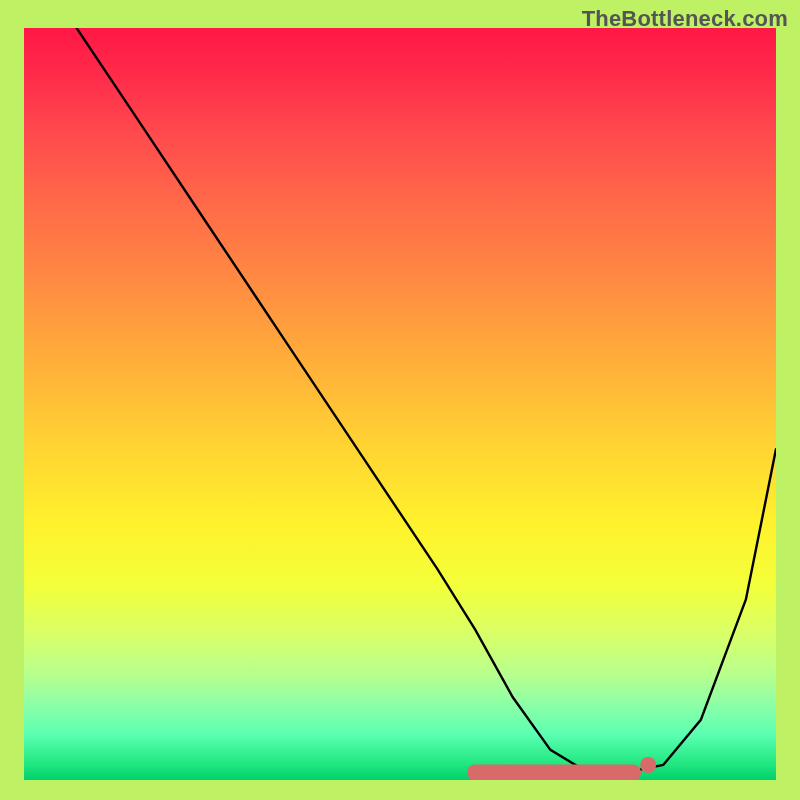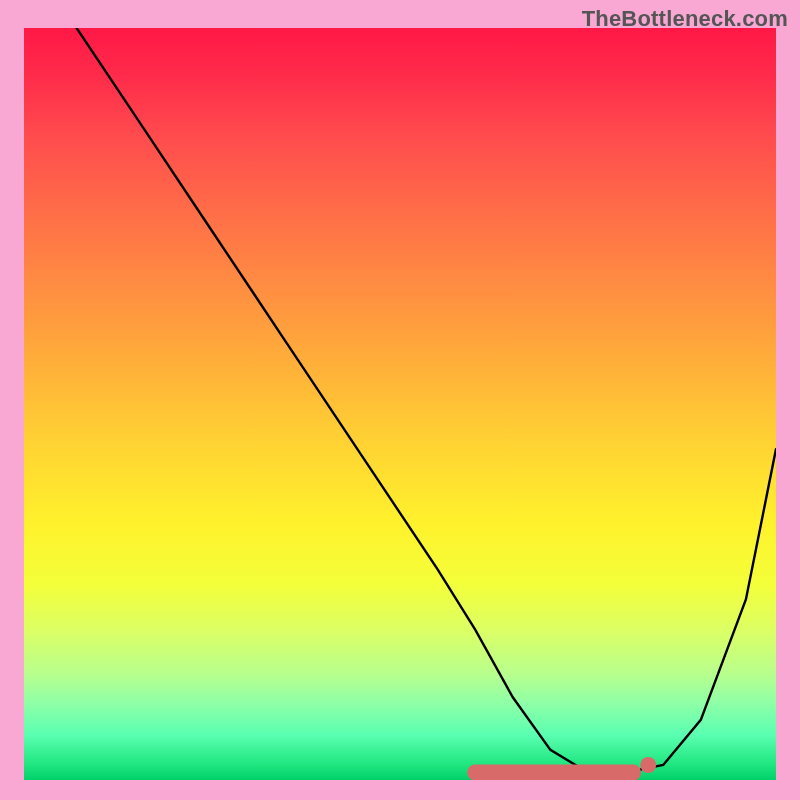--- a/index.html
+++ b/index.html
@@ -5,21 +5,21 @@
   body {
     margin: 0;
     padding: 0;
     background: #fff;
     font-family: Arial, Helvetica, sans-serif;
   }
   .wrap {
     position: relative;
     width: 800px;
     height: 800px;
-    background: #f9a8d4;
+    background: #bef264;
     text-decoration: underline;
   }
   .brand {
     position: absolute;
     top: 6px;
     right: 12px;
     color: #555;
     font-size: 22px;
     font-weight: 600;
     z-index: 3;

